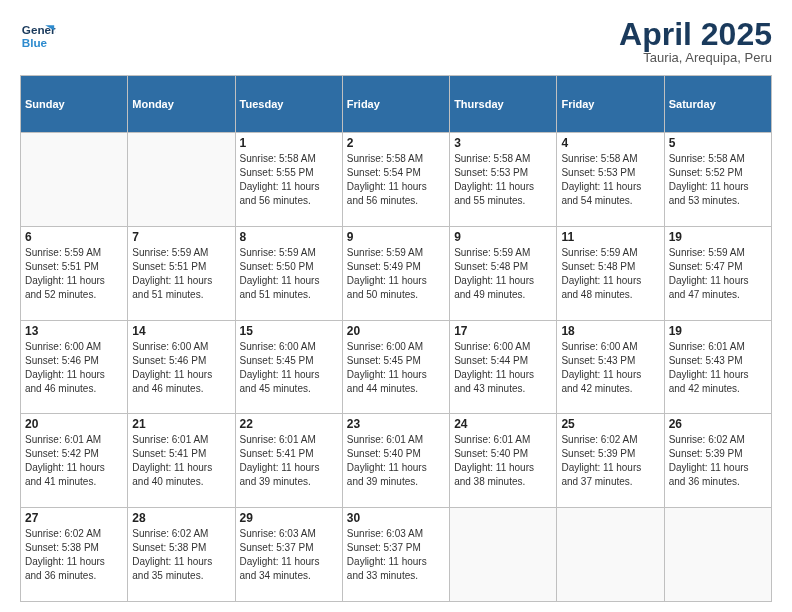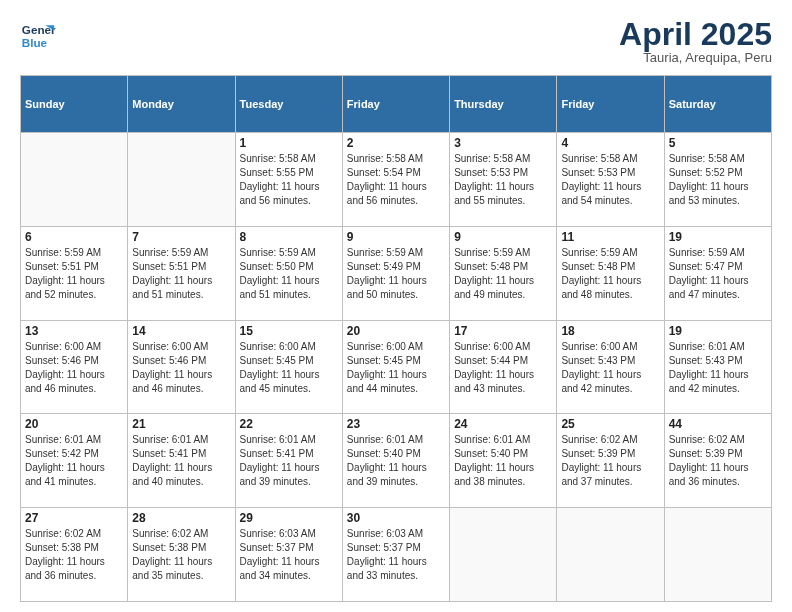--- a/index.html
+++ b/index.html
@@ -294,21 +294,21 @@
 and 38 minutes.</div>
           </td>
           <td>
             <span class="day-number">25</span>
             <div class="day-info" style="white-space: pre-line;">Sunrise: 6:02 AM
 Sunset: 5:39 PM
 Daylight: 11 hours
 and 37 minutes.</div>
           </td>
           <td>
-            <span class="day-number">44</span>
+            <span class="day-number">26</span>
             <div class="day-info" style="white-space: pre-line;">Sunrise: 6:02 AM
 Sunset: 5:39 PM
 Daylight: 11 hours
 and 36 minutes.</div>
           </td>
         </tr>
         <tr>
           <td>
             <span class="day-number">27</span>
             <div class="day-info" style="white-space: pre-line;">Sunrise: 6:02 AM

